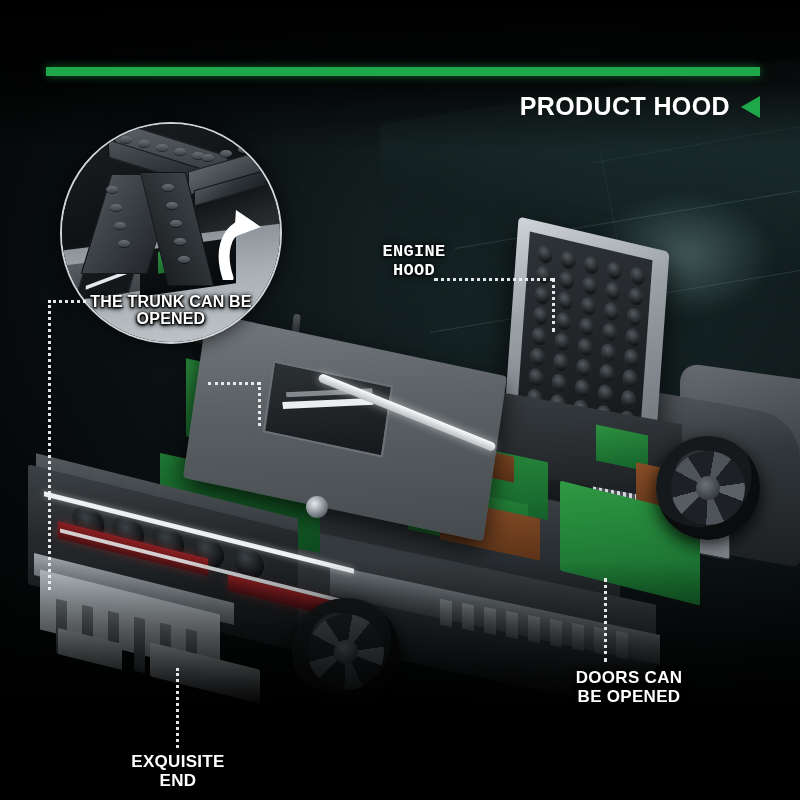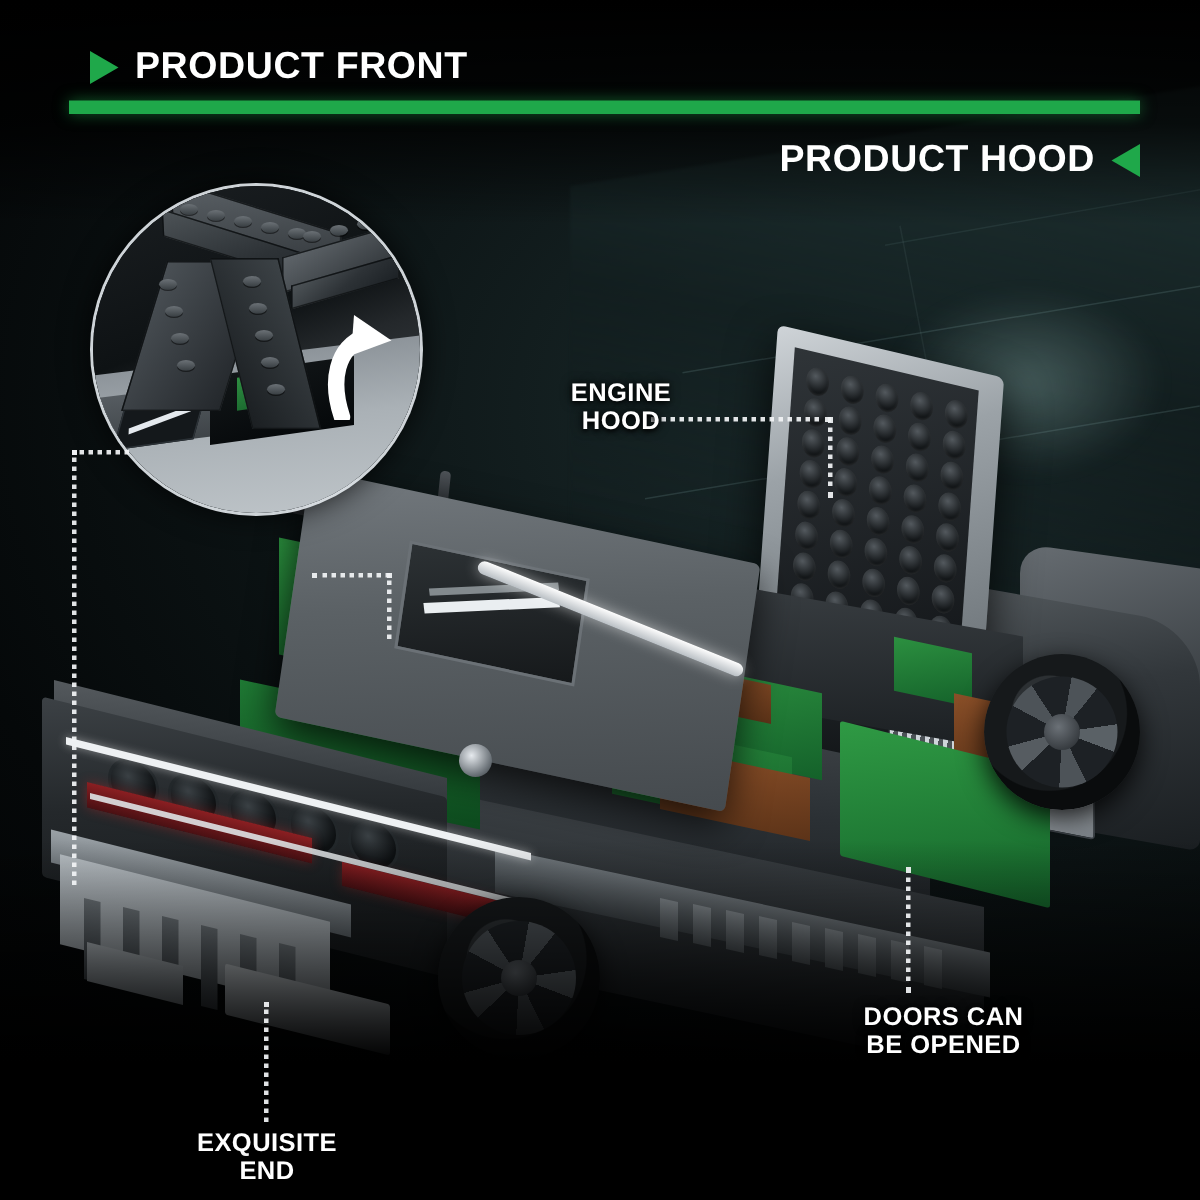--- a/index.html
+++ b/index.html
@@ -71,21 +71,21 @@
   .inset-grn{position:absolute;left:96px;top:126px;width:26px;height:22px;
       background:linear-gradient(160deg,#2f8f42,#16602a);transform:skewY(-8deg);}
   .inset-arrow{position:absolute;left:152px;top:86px;width:58px;height:70px;}
   .inset-cap{position:absolute;left:0;right:0;bottom:14px;text-align:center;color:#fff;
       font-size:16px;font-weight:bold;line-height:1.1;letter-spacing:.2px;
       text-shadow:0 0 4px #000,1px 1px 2px #000,-1px 1px 2px #000,0 2px 5px #000;}
 
   
   .label{position:absolute;color:#fff;font-weight:bold;line-height:1.13;text-align:center;
       text-shadow:0 1px 3px #000,0 0 7px rgba(0,0,0,.95);font-size:17px;letter-spacing:.3px;white-space:pre-line;}
-  .lbl-engine{left:354px;top:252px;width:120px;}
+  .lbl-engine{left:354px;top:242px;width:120px;font-family:Liberation Mono, monospace;}
   .lbl-sunroof{left:78px;top:370px;width:128px;}
   .lbl-doors{left:534px;top:668px;width:190px;}
   .lbl-end{left:98px;top:752px;width:160px;}
 
   
   .dot-h{position:absolute;height:0;border-top:3px dotted #f2f4f6;opacity:.93;}
   .dot-v{position:absolute;width:0;border-left:3px dotted #f2f4f6;opacity:.93;}
 
   
   .car{position:absolute;left:0;top:0;width:800px;height:800px;}
@@ -362,24 +362,20 @@
       <div class="hub" style="left:42px;top:42px;width:24px;height:24px;"></div>
     </div>
     <div class="wheel w-front">
       <div class="rim" style="left:15px;top:15px;width:74px;height:74px;"></div>
       <div class="hub" style="left:40px;top:40px;width:24px;height:24px;"></div>
     </div>
   </div>
 
   <div class="bg-floorfade"></div>
 
-  <div class="hdr-front">
-    <div class="tri-right"></div>
-    <div class="hdr-txt">PRODUCT FRONT</div>
-  </div>
   <div class="green-bar"></div>
   <div class="hdr-back">
     <div class="hdr-txt">PRODUCT HOOD</div>
     <div class="tri-left"></div>
   </div>
 
   <div class="inset">
     <div class="inset-bg"></div>
     <div class="inset-floor"></div>
     <div class="inset-floor2"></div>
@@ -409,20 +405,22 @@
         <div class="stud" style="left: 100px; top: 60px;"></div>
         <div class="stud" style="left: 104px; top: 78px;"></div>
         <div class="stud" style="left: 108px; top: 96px;"></div>
         <div class="stud" style="left: 112px; top: 114px;"></div>
         <div class="stud" style="left: 116px; top: 132px;"></div>
       </div>
     <svg class="inset-arrow" viewBox="0 0 58 70">
       <path d="M14 68 C 6 44, 10 22, 30 14" stroke="#ffffff" stroke-width="11" fill="none" stroke-linecap="round"></path>
       <polygon points="22,0 47,17 20,27" fill="#ffffff"></polygon>
     </svg>
+    <div class="inset-cap">THE TRUNK CAN
+BE OPENED</div>
   </div>
 
   <div class="dot-v" style="left:48px;top:300px;height:290px;"></div>
   <div class="dot-h" style="left:48px;top:300px;width:38px;"></div>
 
   <div class="dot-h" style="left:208px;top:382px;width:52px;"></div>
   <div class="dot-v" style="left:258px;top:382px;height:44px;"></div>
 
   <div class="dot-h" style="left:434px;top:278px;width:120px;"></div>
   <div class="dot-v" style="left:552px;top:278px;height:54px;"></div>

